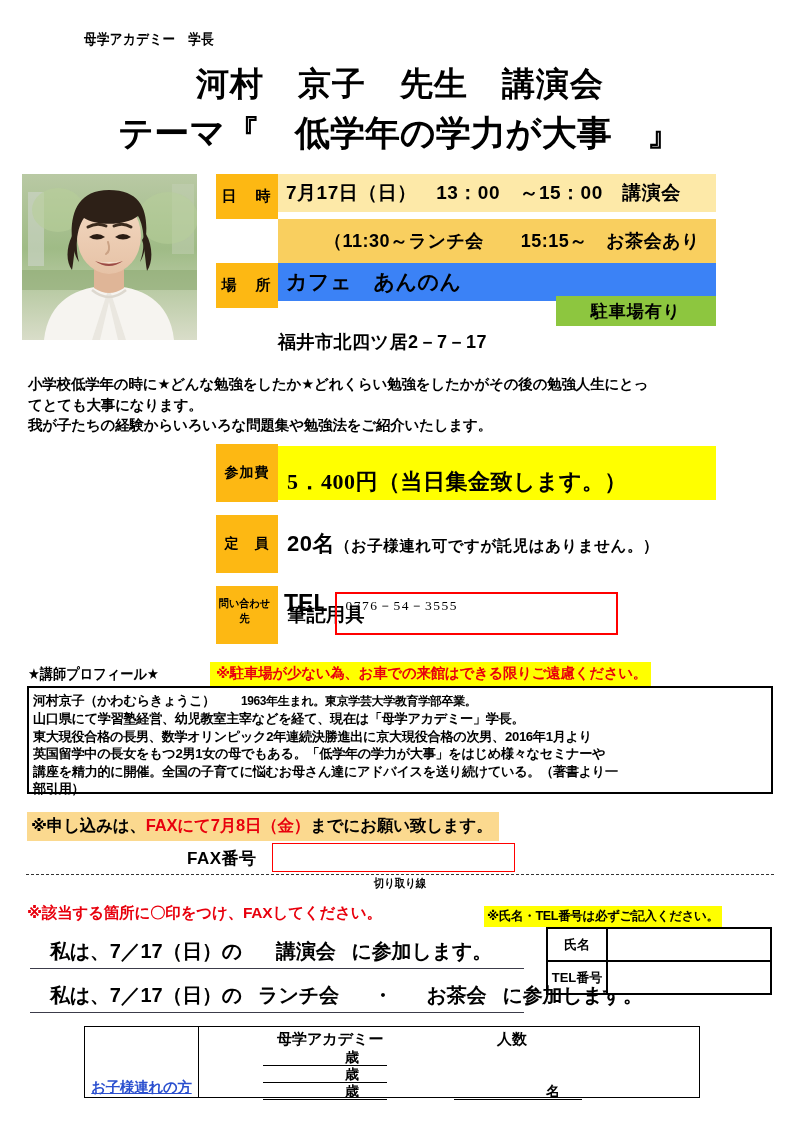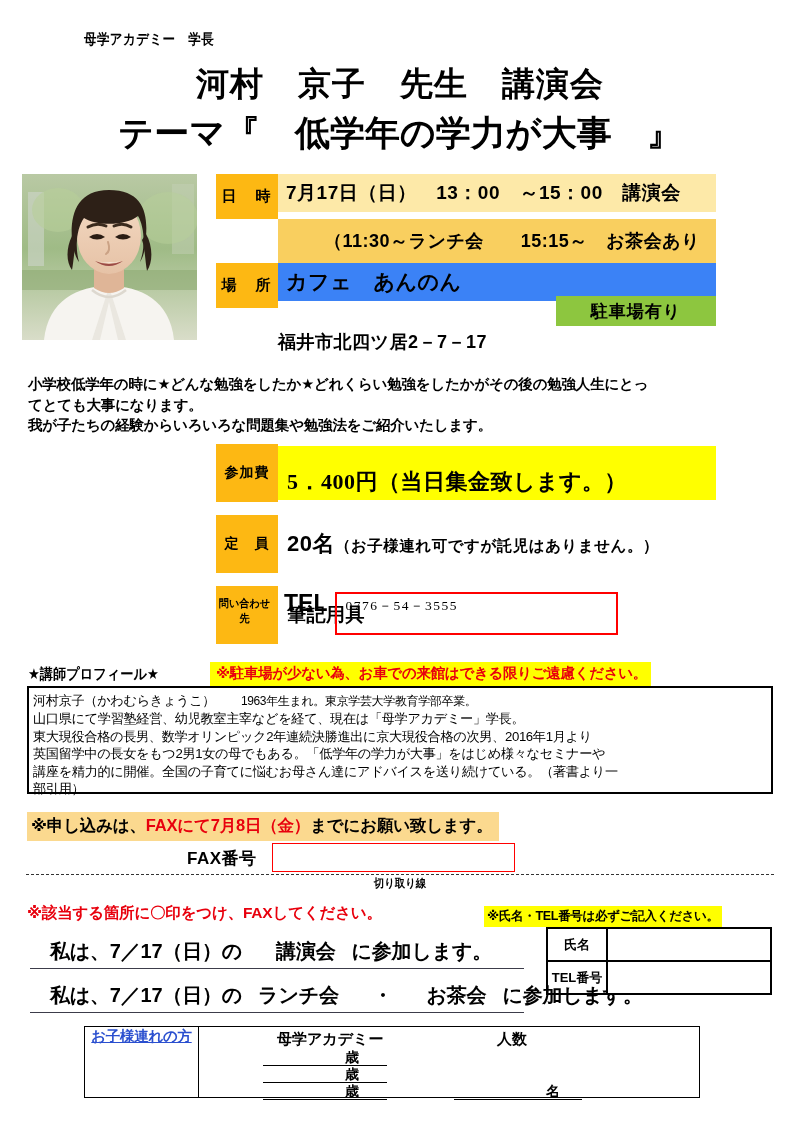--- a/index.html
+++ b/index.html
@@ -256,21 +256,21 @@
   .profbox {
     position: absolute;
     left: 27px;
     top: 686px;
     width: 746px;
     height: 108px;
     border: 2px solid #000000;
     box-sizing: border-box;
     padding: 4px 5px 8px 4px;
     font-size: 13.2px;
-    font-weight: 400;
+    font-weight: 700;
     line-height: 1.33;
     letter-spacing: -0.35px;
   }
   .profbox .yr { font-size: 12px; }
 
   
   .faxdeadline {
     position: absolute;
     left: 27px;
     top: 812px;
@@ -384,21 +384,21 @@
     height: 72px;
     border: 1.5px solid #000000;
     box-sizing: border-box;
     display: flex;
   }
   .kidsleft {
     width: 113px;
     flex: 0 0 113px;
     border-right: 1.5px solid #000000;
     display: flex;
-    align-items: flex-start;
+    align-items: flex-end;
     justify-content: center;
   }
   .kidslink {
     color: #2a4fcf;
     text-decoration: underline;
     font-size: 14.5px;
     font-weight: 700;
     letter-spacing: -0.3px;
   }
   .kidsright { flex: 1 1 auto; position: relative; }

